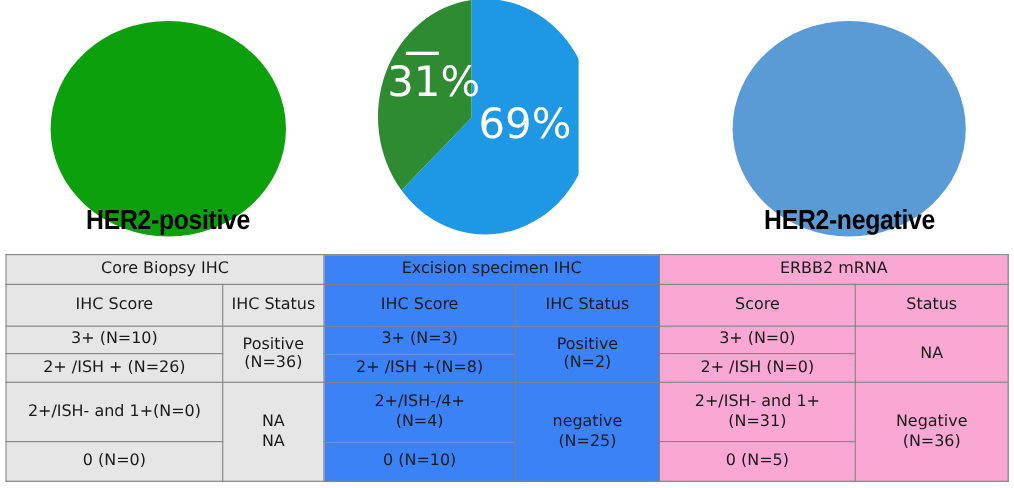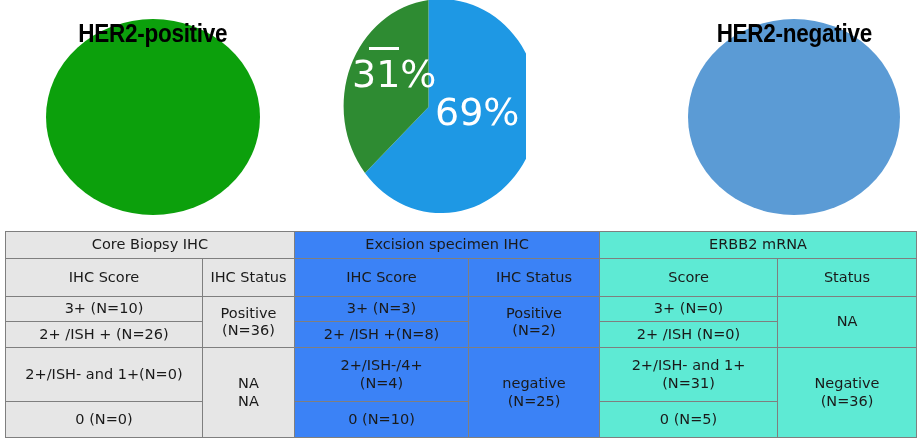--- a/index.html
+++ b/index.html
@@ -20,40 +20,40 @@
     position: absolute;
     left: 0; top: 0;
     width: 922px;
     height: 225px;
   }
 
   .label-circle {
     position: absolute;
     border-radius: 50%;
     display: flex;
-    align-items: flex-start;
+    align-items: flex-end;
     justify-content: center;
   }
   .label-circle .circle-text {
     font-family: "Liberation Sans Narrow", "Liberation Sans", sans-serif;
     font-weight: bold;
     font-size: 25px;
     color: #000000;
     letter-spacing: -0.3px;
     white-space: nowrap;
     transform: scaleX(0.9);
   }
 
   #circle-positive {
     left: 46px; top: 19px;
     width: 214px; height: 196px;
     background: #0CA00C;
   }
   #circle-negative {
-    left: 688px; top: 19px;
+    left: 666px; top: 19px;
     width: 212px; height: 196px;
     background: #5B9BD5;
   }
 
   
   #pie-wrap {
     position: absolute;
     left: 331px; top: 0px;
     width: 195px; height: 214px;
   }
@@ -92,21 +92,21 @@
     vertical-align: middle;
     font-family: "DejaVu Sans", sans-serif;
     font-size: 14.5px;
     color: #1a1a1a;
     padding: 1px 2px;
     line-height: 1.18;
     margin-left: 12px;
   }
   .g   { background: #e6e6e6; }   
   .p   { background: #3b82f6; }   
-  .gr  { background: #5eead4; }   
+  .gr  { background: #f9a8d4; }   
 
   .r-head   { height: 27px; }
   .r-sub    { height: 38px; }
   .r-a      { height: 25px; }
   .r-b      { height: 26px; }
   .r-c      { height: 54px; }
   .r-d      { height: 36px; }
 </style>
 </head>
 <body>

